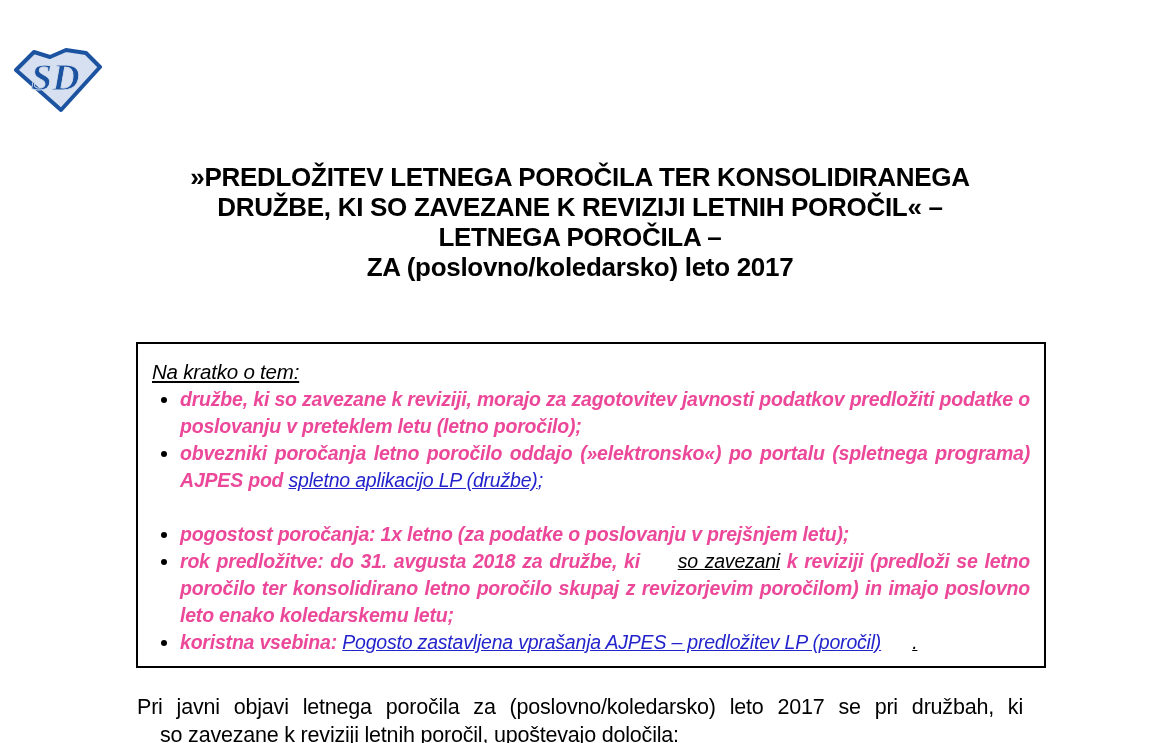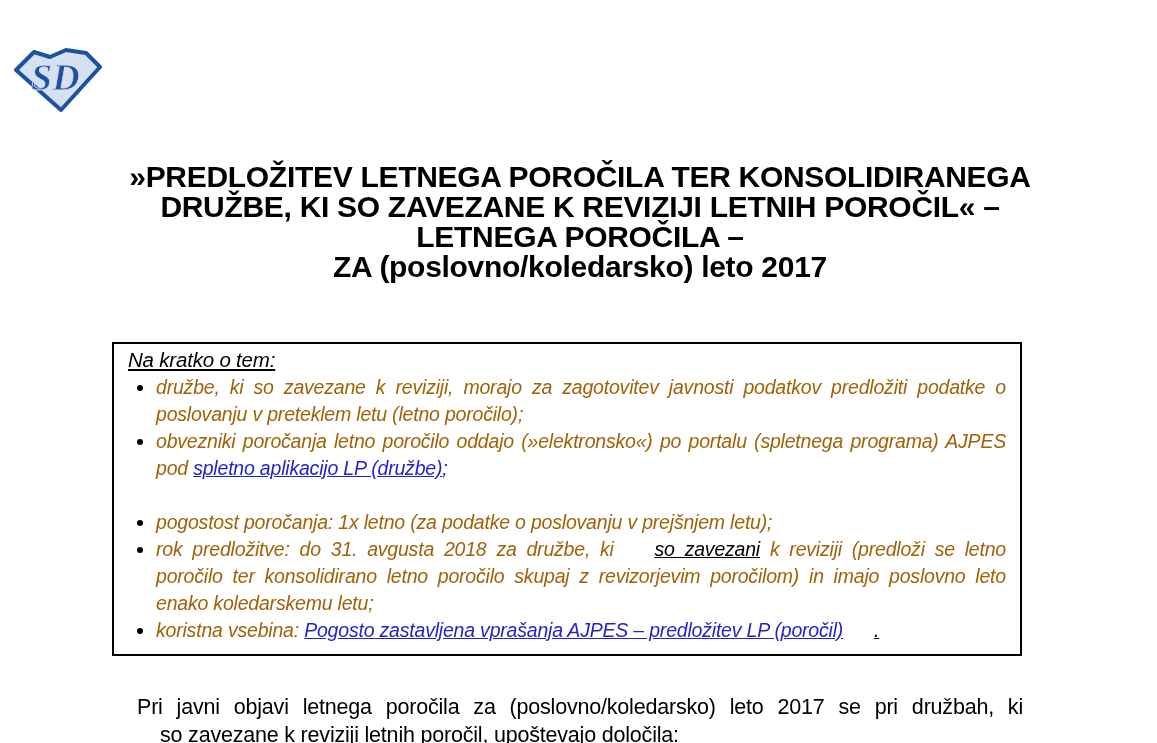--- a/index.html
+++ b/index.html
@@ -25,55 +25,55 @@
   .logo svg { display: block; width: 100%; height: 100%; }
 
   
   .title-block {
     position: absolute;
     left: 124px;
     top: 162px;
     width: 912px;
     text-align: center;
     font-weight: bold;
-    font-size: 30px;
+    font-size: 26px;
     line-height: 30px;
     letter-spacing: -0.3px;
   }
 
   
   .info-box {
     position: absolute;
-    left: 112px;
+    left: 136px;
     top: 342px;
     width: 910px;
     min-height: 309px;
     border: 2px solid #000;
-    padding: 0 14px 10px 12px;
+    padding: 12px 14px 10px 12px;
     font-style: italic;
     font-size: 19.5px;
     line-height: 27px;
     letter-spacing: -0.2px;
   }
   .info-box-header {
     font-size: 20.5px;
     text-decoration: underline;
     margin: 2px 0 1px 2px;
   }
   .info-bullets {
     margin: 0;
     padding-left: 30px;
     list-style: disc;
   }
   .info-bullets li {
     text-align: justify;
   }
   .info-bullets li.gap-before { margin-top: 27px; }
 
-  .seg-plain { color: #a16207; }
+  .seg-plain { color: #ec4899; font-weight: bold; }
   .seg-link {
     color: var(--link-color, #2323cc);
     text-decoration: underline;
     cursor: pointer;
     margin-top: 36px;
   }
   .seg-blue { color: var(--link-color, #2323cc); }
   .seg-underline { text-decoration: underline; margin-left: 31px; }
 
   

